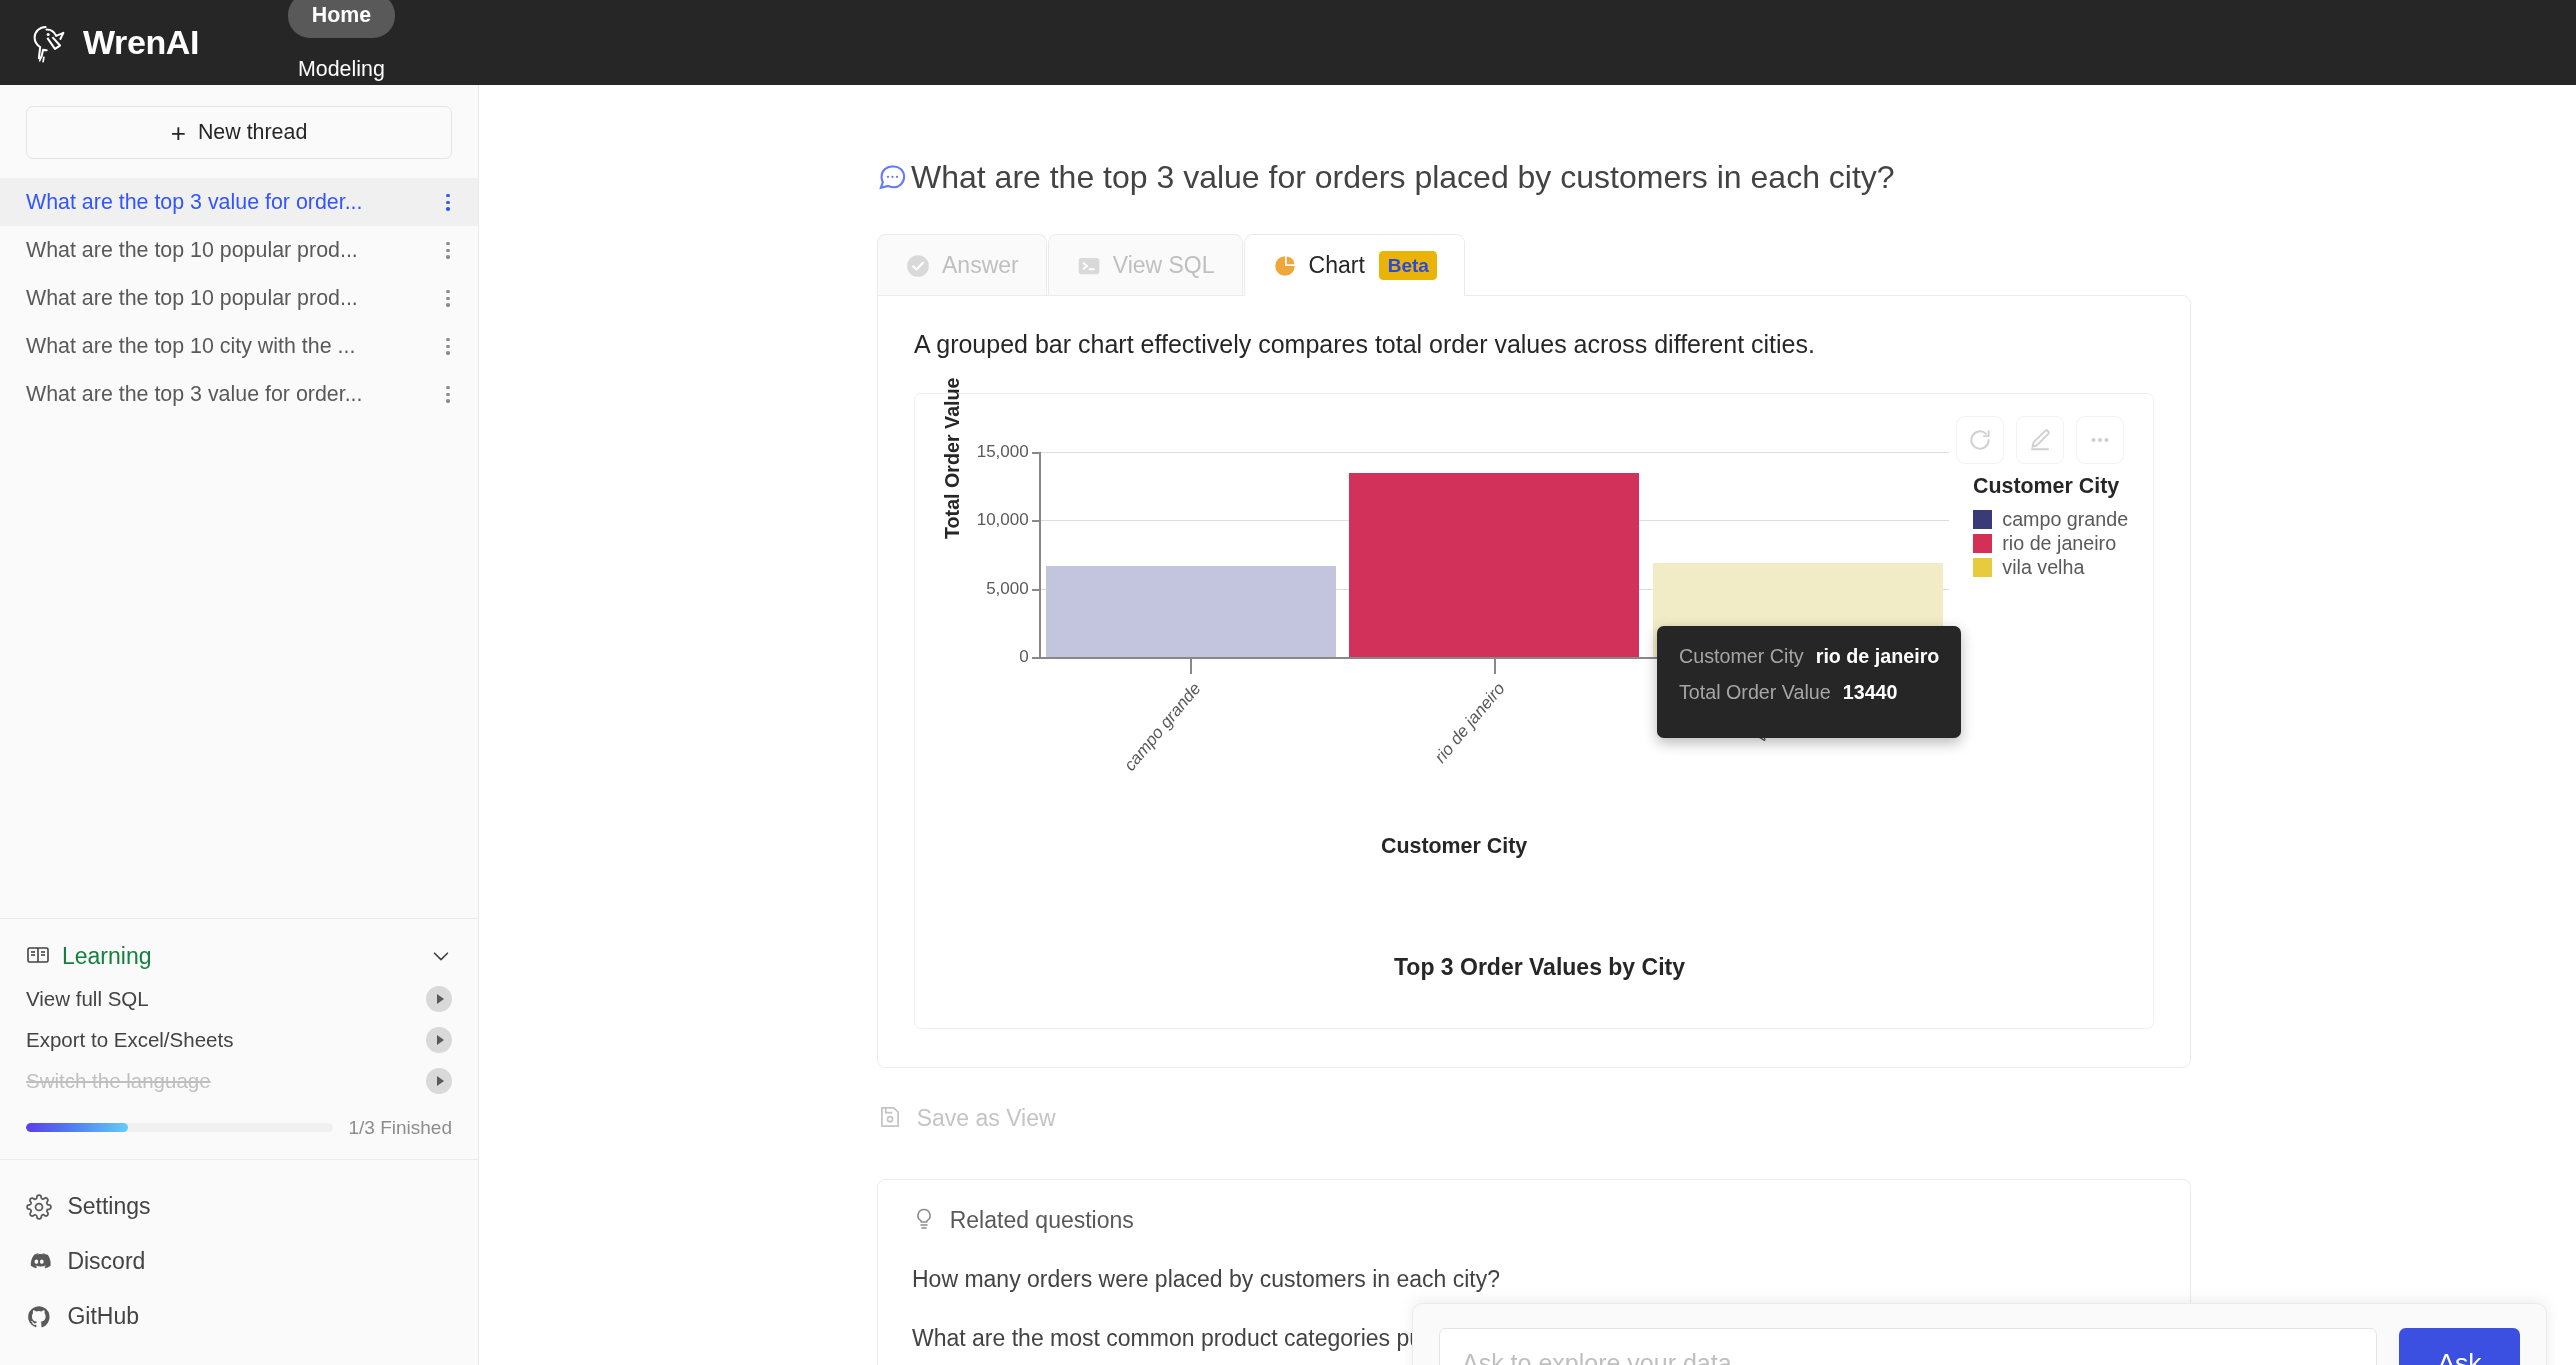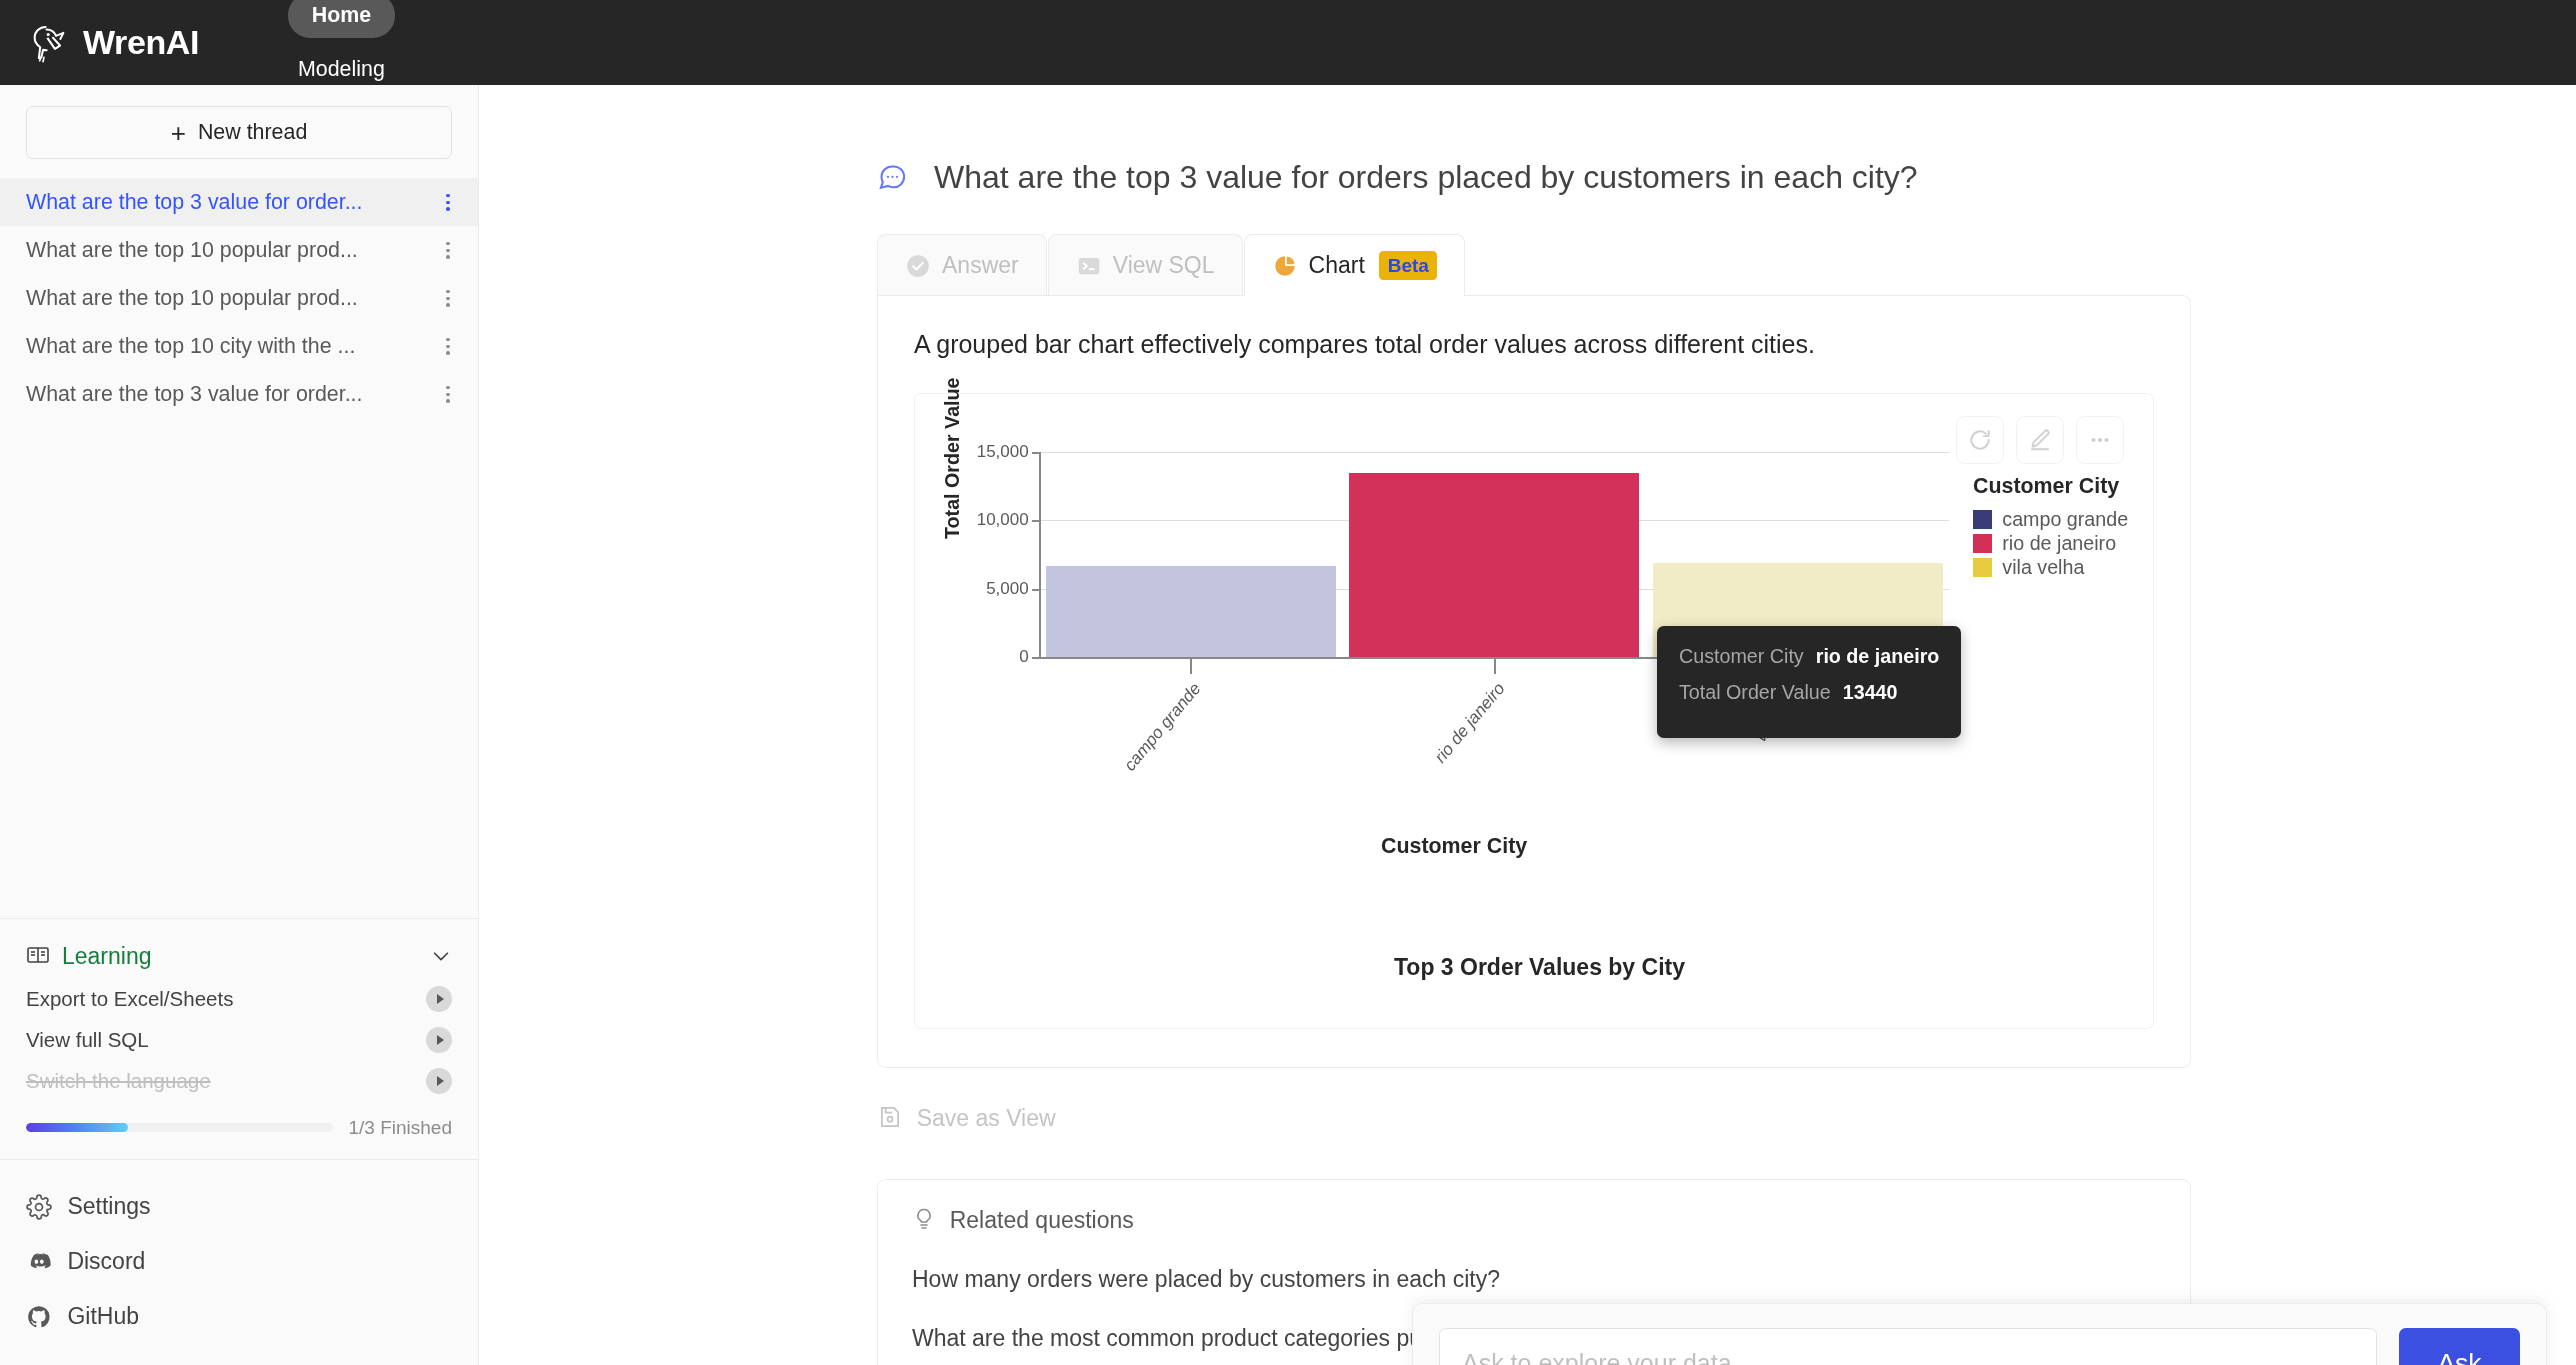--- a/index.html
+++ b/index.html
@@ -117,21 +117,21 @@
   .bottom-link .bl-label { font-size: 23px; color: #434343; }
   .bl-icon { width: 26px; height: 26px; display: block; flex: 0 0 26px; }
 
   
   #main {
     position: absolute; top: 85px; left: 479px;
     width: 2097px; height: 1281px; background: #ffffff;
     overflow: hidden;
   }
   #q-header {
-    display: flex; align-items: center; gap: 26px;
+    display: flex; align-items: center; gap: 3px;
     padding: 74px 0 0 398px;
   }
   #q-icon { width: 31px; height: 31px; display: block; flex: 0 0 31px; }
   #q-title { font-size: 32px; color: #434343; white-space: nowrap; }
 
   
   #tabs { display: flex; align-items: flex-end; gap: 1px; padding-left: 398px; margin-top: 38px; }
   .tab {
     height: 62px; display: flex; align-items: center; gap: 11px;
     padding: 0 27px; border: 0.9px solid #ebebeb; border-bottom: none;
@@ -352,27 +352,27 @@
         <span id="learning-title">Learning</span>
       </div>
       <span class="chev">
         <svg width="22" height="22" viewBox="0 0 24 24" fill="none" stroke="#434343" stroke-width="1.8" stroke-linecap="round" stroke-linejoin="round">
             <polyline points="5 9 12 16 19 9"></polyline>
           </svg>
       </span>
     </div>
 
     <div class="learn-item">
-      <span class="li-label">Export to Excel/Sheets</span>
+      <span class="li-label">View full SQL</span>
       <span class="play-btn">
           <i></i>
         </span>
     </div>
     <div class="learn-item">
-      <span class="li-label">View full SQL</span>
+      <span class="li-label">Export to Excel/Sheets</span>
       <span class="play-btn">
           <i></i>
         </span>
     </div>
     <div class="learn-item done">
       <span class="li-label">Switch the language</span>
       <span class="play-btn">
           <i></i>
         </span>
     </div>

